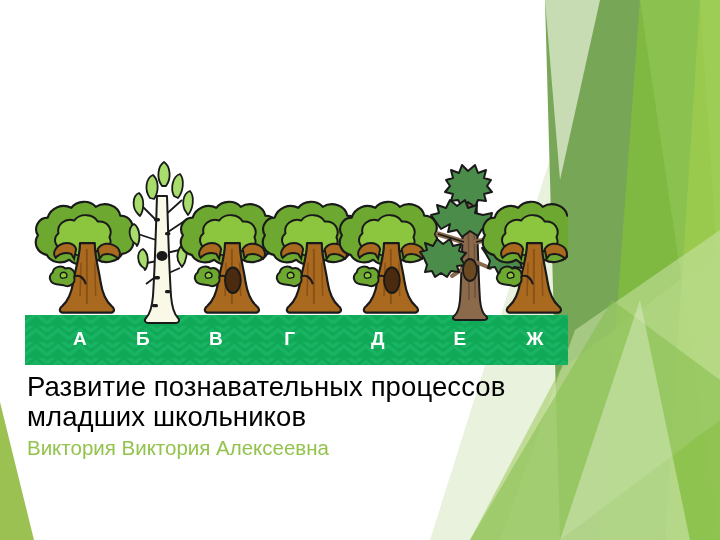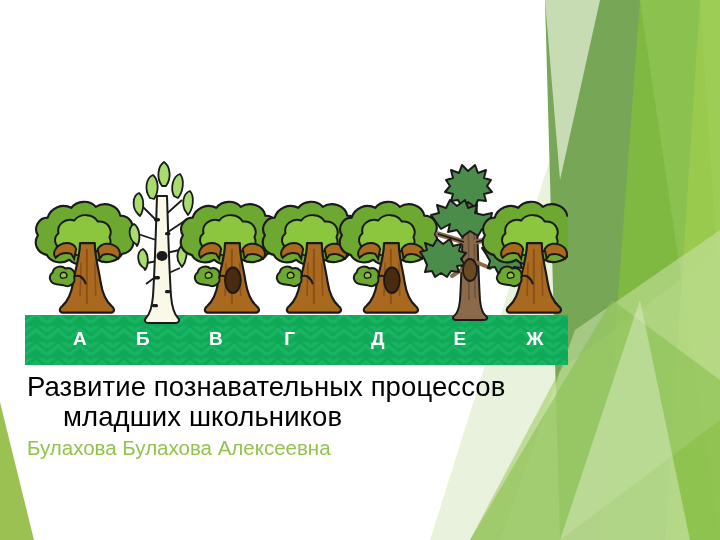--- a/index.html
+++ b/index.html
@@ -28,21 +28,21 @@
     font-family:"Liberation Sans","DejaVu Sans",sans-serif;
   }
 
   
   #textblock{position:absolute;left:27px;top:372px;width:620px;}
   #title{
     color:#000000;font-size:27.5px;line-height:30px;font-weight:normal;
     letter-spacing:.1px;white-space:nowrap;
     font-family:"Liberation Sans","DejaVu Sans",sans-serif;
   }
-  #title .line2{display:block;margin-left:36px;}
+  #title .line2{display:block;}
   #subtitle{
     color:#93C34D;font-size:20.5px;line-height:26px;font-weight:normal;
     margin-top:3px;white-space:nowrap;
     font-family:"Liberation Sans","DejaVu Sans",sans-serif;
   }
 </style>
 </head>
 <body>
 
 <div id="slide">
@@ -209,16 +209,16 @@
     <span class="ground-letter" style="left:338px;">Д</span>
     <span class="ground-letter" style="left:420px;">Е</span>
     <span class="ground-letter" style="left:495px;">Ж</span>
   </div>
 
   <div id="textblock">
     <div id="title">
       <span>Развитие познавательных процессов</span>
       <span class="line2">младших школьников</span>
     </div>
-    <div id="subtitle">Булахова Булахова Алексеевна</div>
+    <div id="subtitle">Виктория Виктория Алексеевна</div>
   </div>
 
 </div>
 
 </body></html>

